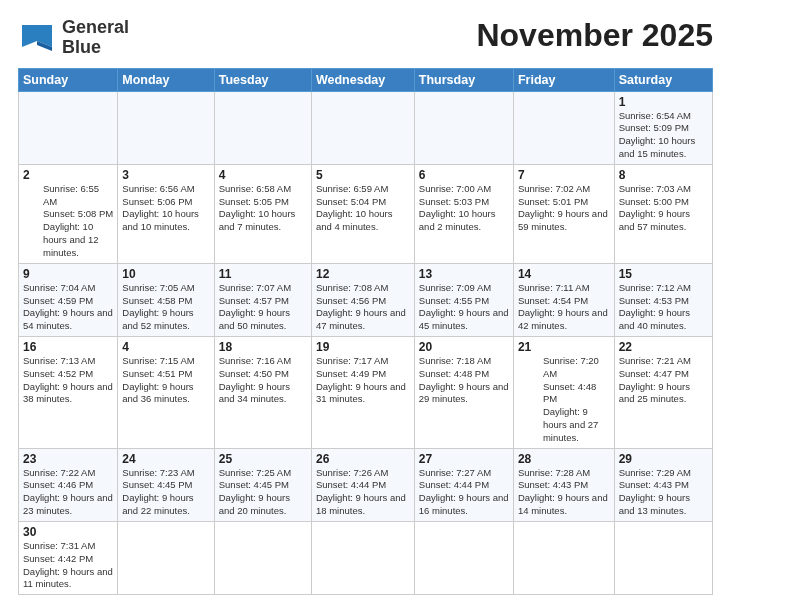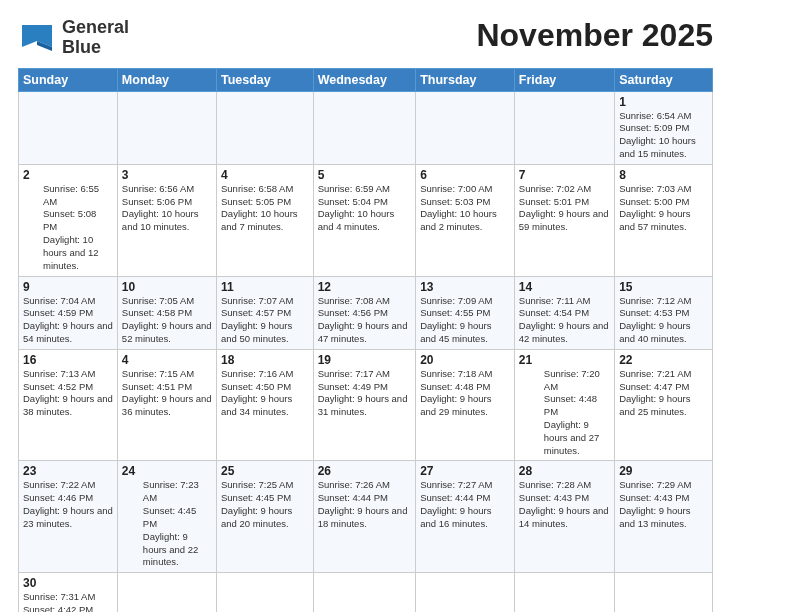--- a/index.html
+++ b/index.html
@@ -282,21 +282,21 @@
         </tr>
         <tr>
           <td>
             <span class="day-number">23</span>
             <div class="day-info" style="white-space: pre-line;">Sunrise: 7:22 AM
 Sunset: 4:46 PM
 Daylight: 9 hours and 23 minutes.</div>
           </td>
           <td>
             <span class="day-number">24</span>
-            <div class="day-info" style="white-space: pre-line; margin-left: 21px;">Sunrise: 7:23 AM
+            <div class="day-info" style="white-space: pre-line;">Sunrise: 7:23 AM
 Sunset: 4:45 PM
 Daylight: 9 hours and 22 minutes.</div>
           </td>
           <td>
             <span class="day-number">25</span>
             <div class="day-info" style="white-space: pre-line;">Sunrise: 7:25 AM
 Sunset: 4:45 PM
 Daylight: 9 hours and 20 minutes.</div>
           </td>
           <td>

